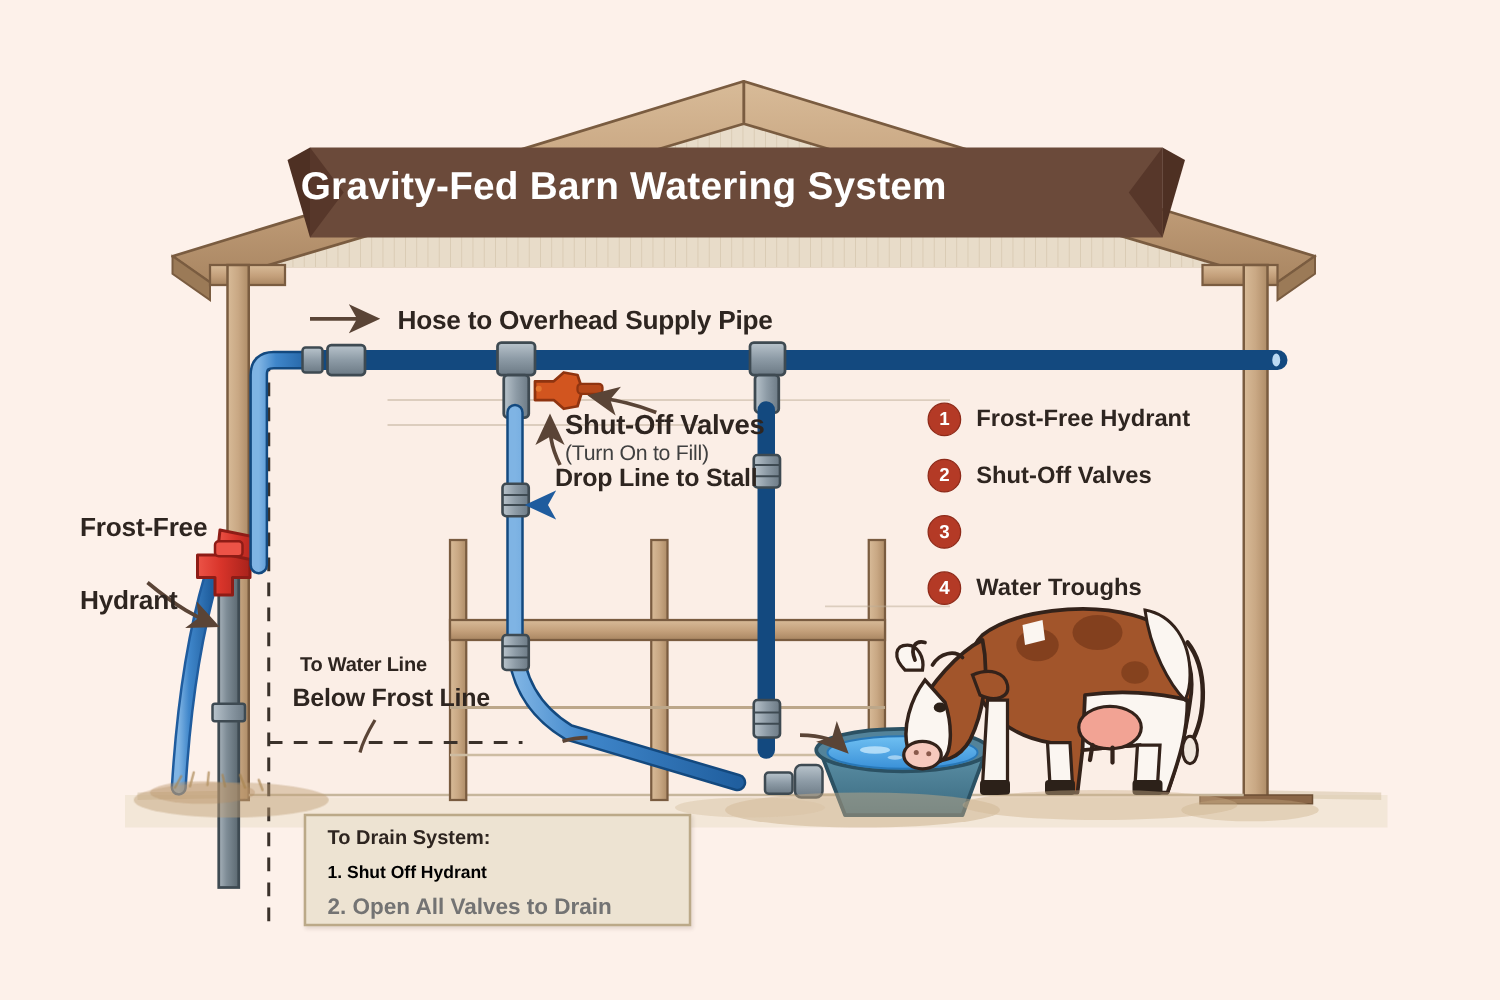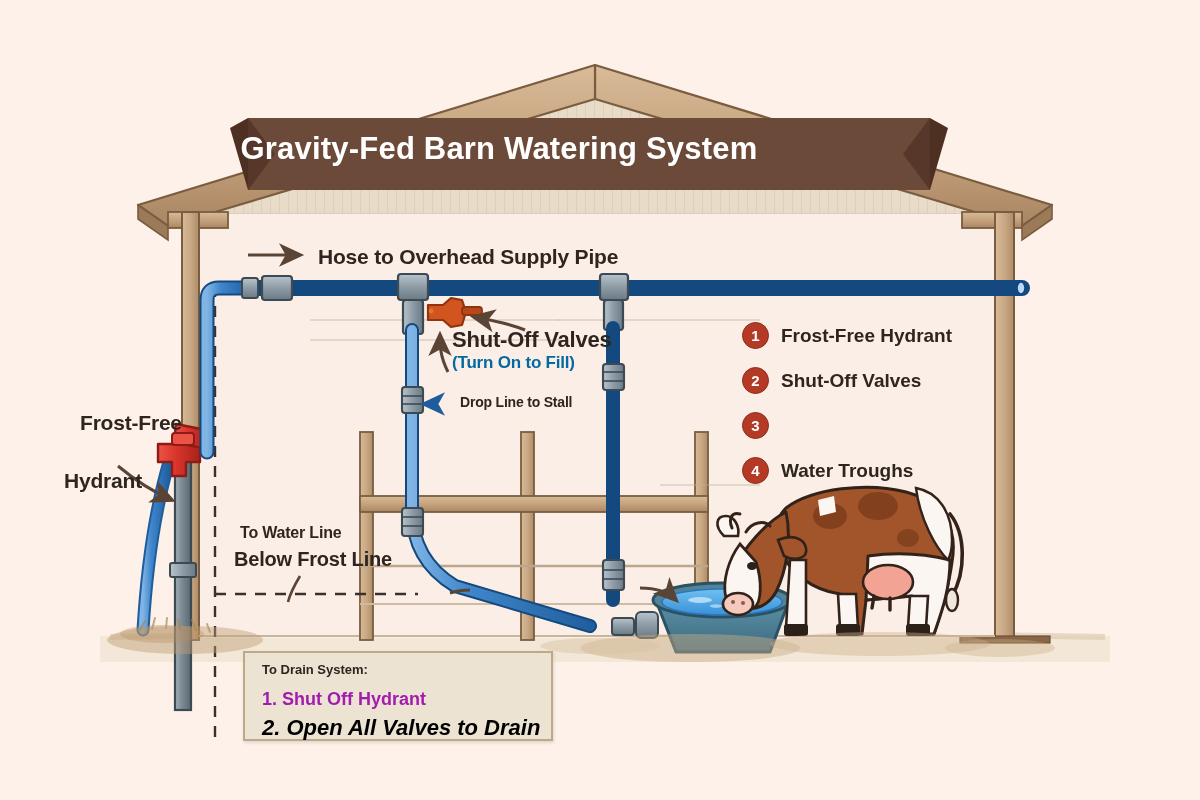--- a/index.html
+++ b/index.html
@@ -13,21 +13,21 @@
   #stage svg{position:absolute;left:0;top:0;}
 
   .lbl{
     position:absolute;
     font-family:"Liberation Sans", sans-serif;
     font-weight:bold;
     color:#2E2520;
     white-space:nowrap;
     letter-spacing:-0.2px;
   }
-  .sub{font-size:17px;font-weight:bold;color:#0369a1;}
+  .sub{font-size:17px;font-weight:normal;color:#404040;}
 
   #title-text{
     position:absolute;left:0;top:131px;width:998px;
     text-align:center;
     font-size:31px;font-weight:bold;color:#FFFFFF;
     letter-spacing:0.2px;
     font-family:"Liberation Sans", sans-serif;
   }
 
   .legend-item{position:absolute;display:flex;align-items:center;gap:12px;}
@@ -38,23 +38,23 @@
     display:flex;align-items:center;justify-content:center;
     flex:0 0 auto;
   }
   .legend-label{font-size:19px;font-weight:bold;color:#2E2520;white-space:nowrap;}
 
   #drain-box{
     position:absolute;left:243px;top:651px;width:306px;height:86px;
     background:#EDE3D2;border:2px solid #BBA988;
     box-shadow:1px 2px 3px rgba(80,60,40,.14);
   }
-  #drain-title{position:absolute;left:262px;top:662px;font-size:13px;font-weight:bold;color:#2E2520;}
-  #drain-1{position:absolute;left:262px;top:689px;font-size:18px;font-weight:bold;color:#a21caf;}
-  #drain-2{position:absolute;left:262px;top:715px;font-size:22px;font-weight:bold;color:#000000;font-style:italic;}
+  #drain-title{position:absolute;left:262px;top:662px;font-size:16px;font-weight:bold;color:#2E2520;}
+  #drain-1{position:absolute;left:262px;top:689px;font-size:14px;font-weight:bold;color:#000000;}
+  #drain-2{position:absolute;left:262px;top:715px;font-size:18px;font-weight:bold;color:#737373;}
 </style>
 </head>
 <body>
 
 <div id="stage">
 
   <svg width="1200" height="800" viewBox="0 0 1200 800">
     <defs>
       <linearGradient id="gSiding" x1="0" y1="0" x2="0" y2="1">
         <stop offset="0" stop-color="#EDE2D2"></stop>
@@ -322,23 +322,23 @@
     </g>
   </svg>
 
   <div id="title-text">Gravity-Fed Barn Watering System</div>
 
   <div class="lbl" style="left:318px;top:245px;font-size:21px;">Hose to Overhead Supply Pipe</div>
 
   <div class="lbl" style="left:452px;top:327px;font-size:22px;">Shut-Off Valves</div>
   <div class="lbl sub" style="left:452px;top:353px;">(Turn On to Fill)</div>
 
-  <div class="lbl" style="left:444px;top:394px;font-size:14px;margin-left:16px;">Drop Line to Stall</div>
-
-  <div class="lbl" style="left:80px;top:411px;font-size:21px;">Frost-Free</div>
+  <div class="lbl" style="left:444px;top:372px;font-size:20px;">Drop Line to Stall</div>
+
+  <div class="lbl" style="left:64px;top:411px;font-size:21px;">Frost-Free</div>
   <div class="lbl" style="left:64px;top:437px;font-size:21px;margin-top:32px;">Hydrant</div>
 
   <div class="lbl" style="left:240px;top:524px;font-size:16px;">To Water Line</div>
   <div class="lbl" style="left:234px;top:548px;font-size:20px;">Below Frost Line</div>
 
 
   <div class="legend-item" style="left:742px;top:322px;">
     <div class="legend-num">1</div>
     <div class="legend-label">Frost-Free Hydrant</div>
   </div>

